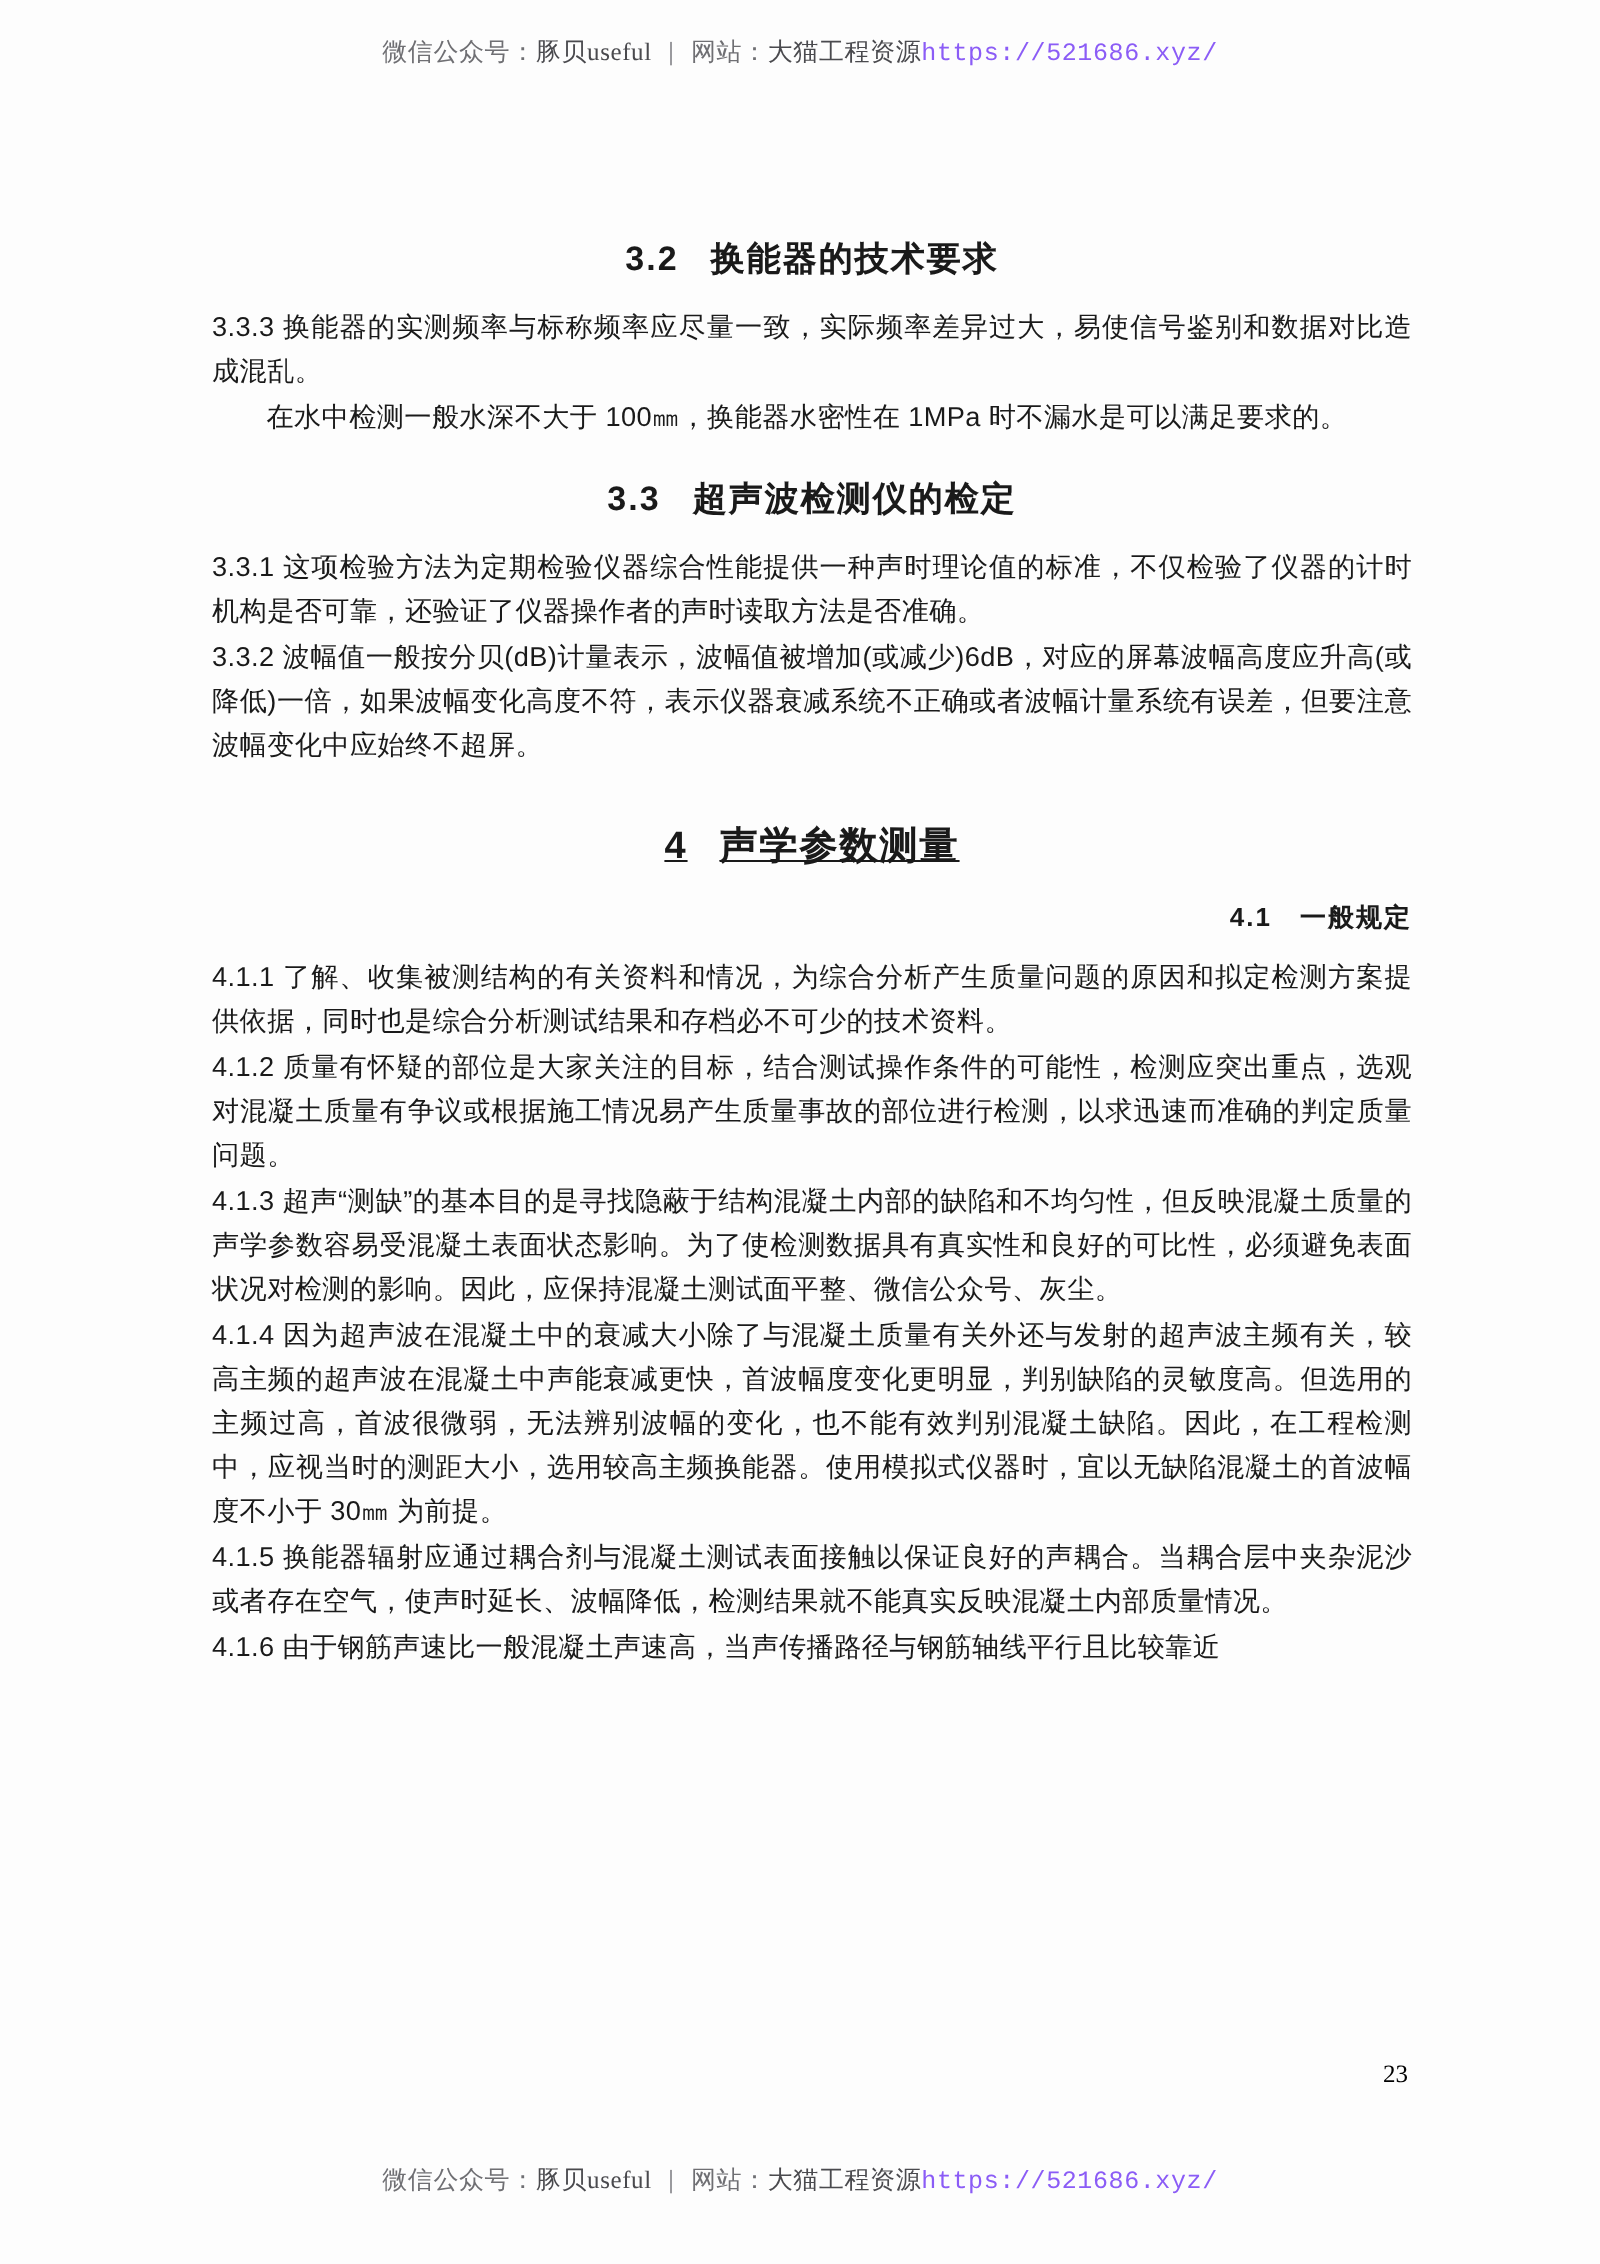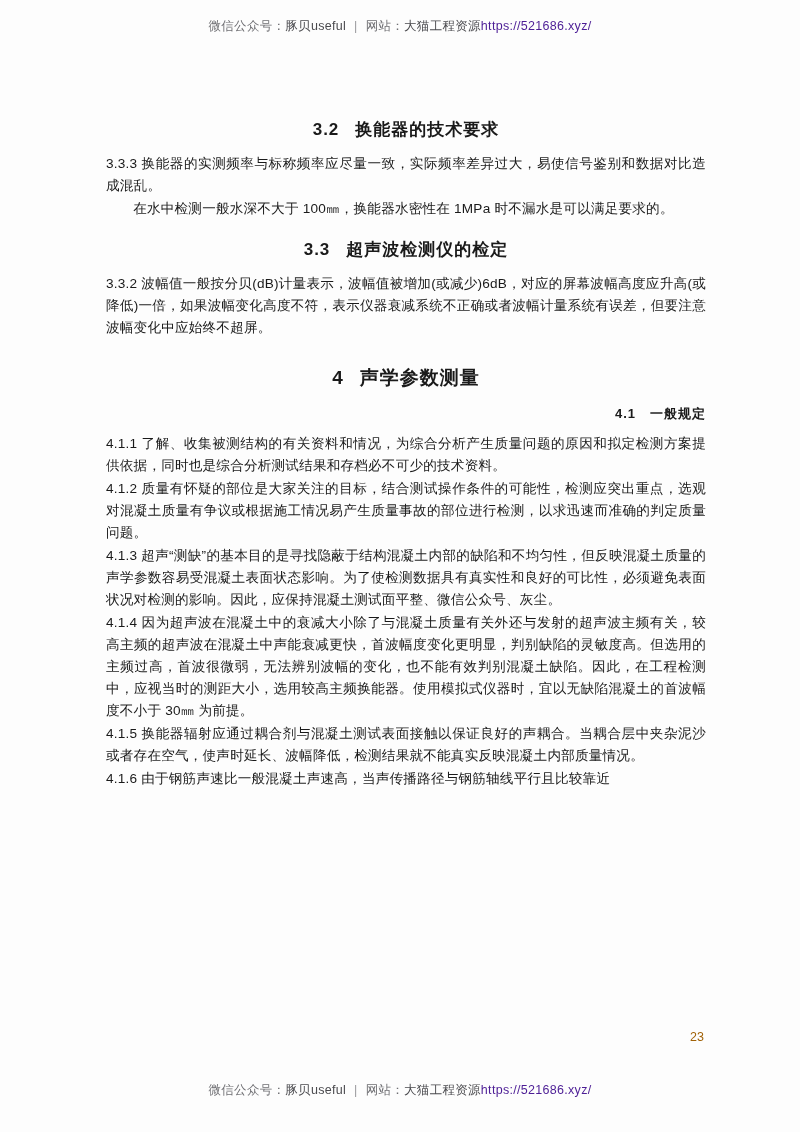--- a/index.html
+++ b/index.html
@@ -33,23 +33,25 @@
   }
   .watermark-top { top: 18px; }
   .watermark-bottom { top: 1082px; }
   .watermark .wm-sep {
     display: inline-block;
     margin: 0 8px;
     color: #9a9a9e;
   }
   .watermark .wm-strong {
     color: #4a4a4e;
+    font-family: Liberation Serif, serif;
   }
   .watermark .wm-url {
-    color: #4c1d95;
+    color: #8b5cf6;
+    font-family: Liberation Mono, monospace;
   }
   .content {
     position: absolute;
     left: 106px;
     top: 100px;
     width: 600px;
   }
   h2.sec-title {
     font-size: 17px;
     font-weight: bold;
@@ -59,20 +61,21 @@
   }
   h2.sec-title .num {
     margin-right: 16px;
   }
   h1.chapter-title {
     font-size: 19px;
     font-weight: bold;
     text-align: center;
     margin: 26px 0 14px 0;
     letter-spacing: 1px;
+    text-decoration: underline;
   }
   h1.chapter-title .num {
     margin-right: 16px;
   }
   h3.sub-title {
     font-size: 13px;
     font-weight: bold;
     text-align: right;
     margin: 14px 0 10px 0;
     letter-spacing: 1px;
@@ -89,21 +92,22 @@
     letter-spacing: 0.2px;
   }
   p.para.indent {
     text-indent: 2em;
   }
   .page-number {
     position: absolute;
     right: 96px;
     top: 1030px;
     font-size: 12.5px;
-    color: #a16207;
+    color: #000000;
+    font-family: Liberation Serif, serif;
   }
 </style>
 </head>
 <body>
 
 <div class="page">
 
   <div class="watermark watermark-top">
     <span>微信公众号：</span><span class="wm-strong">豚贝useful</span><span class="wm-sep">|</span><span>网站：</span><span class="wm-strong">大猫工程资源</span><span class="wm-url">https://521686.xyz/</span>
   </div>
@@ -114,20 +118,21 @@
       <span class="num">3.2</span><span>换能器的技术要求</span>
     </h2>
 
     <p class="para">3.3.3  换能器的实测频率与标称频率应尽量一致，实际频率差异过大，易使信号鉴别和数据对比造成混乱。</p>
     <p class="para indent">在水中检测一般水深不大于 100㎜，换能器水密性在 1MPa 时不漏水是可以满足要求的。</p>
 
     <h2 class="sec-title">
       <span class="num">3.3</span><span>超声波检测仪的检定</span>
     </h2>
 
+    <p class="para">3.3.1  这项检验方法为定期检验仪器综合性能提供一种声时理论值的标准，不仅检验了仪器的计时机构是否可靠，还验证了仪器操作者的声时读取方法是否准确。</p>
     <p class="para">3.3.2  波幅值一般按分贝(dB)计量表示，波幅值被增加(或减少)6dB，对应的屏幕波幅高度应升高(或降低)一倍，如果波幅变化高度不符，表示仪器衰减系统不正确或者波幅计量系统有误差，但要注意波幅变化中应始终不超屏。</p>
 
     <h1 class="chapter-title">
       <span class="num">4</span><span>声学参数测量</span>
     </h1>
 
     <h3 class="sub-title">
       <span class="num">4.1</span><span>一般规定</span>
     </h3>
 

